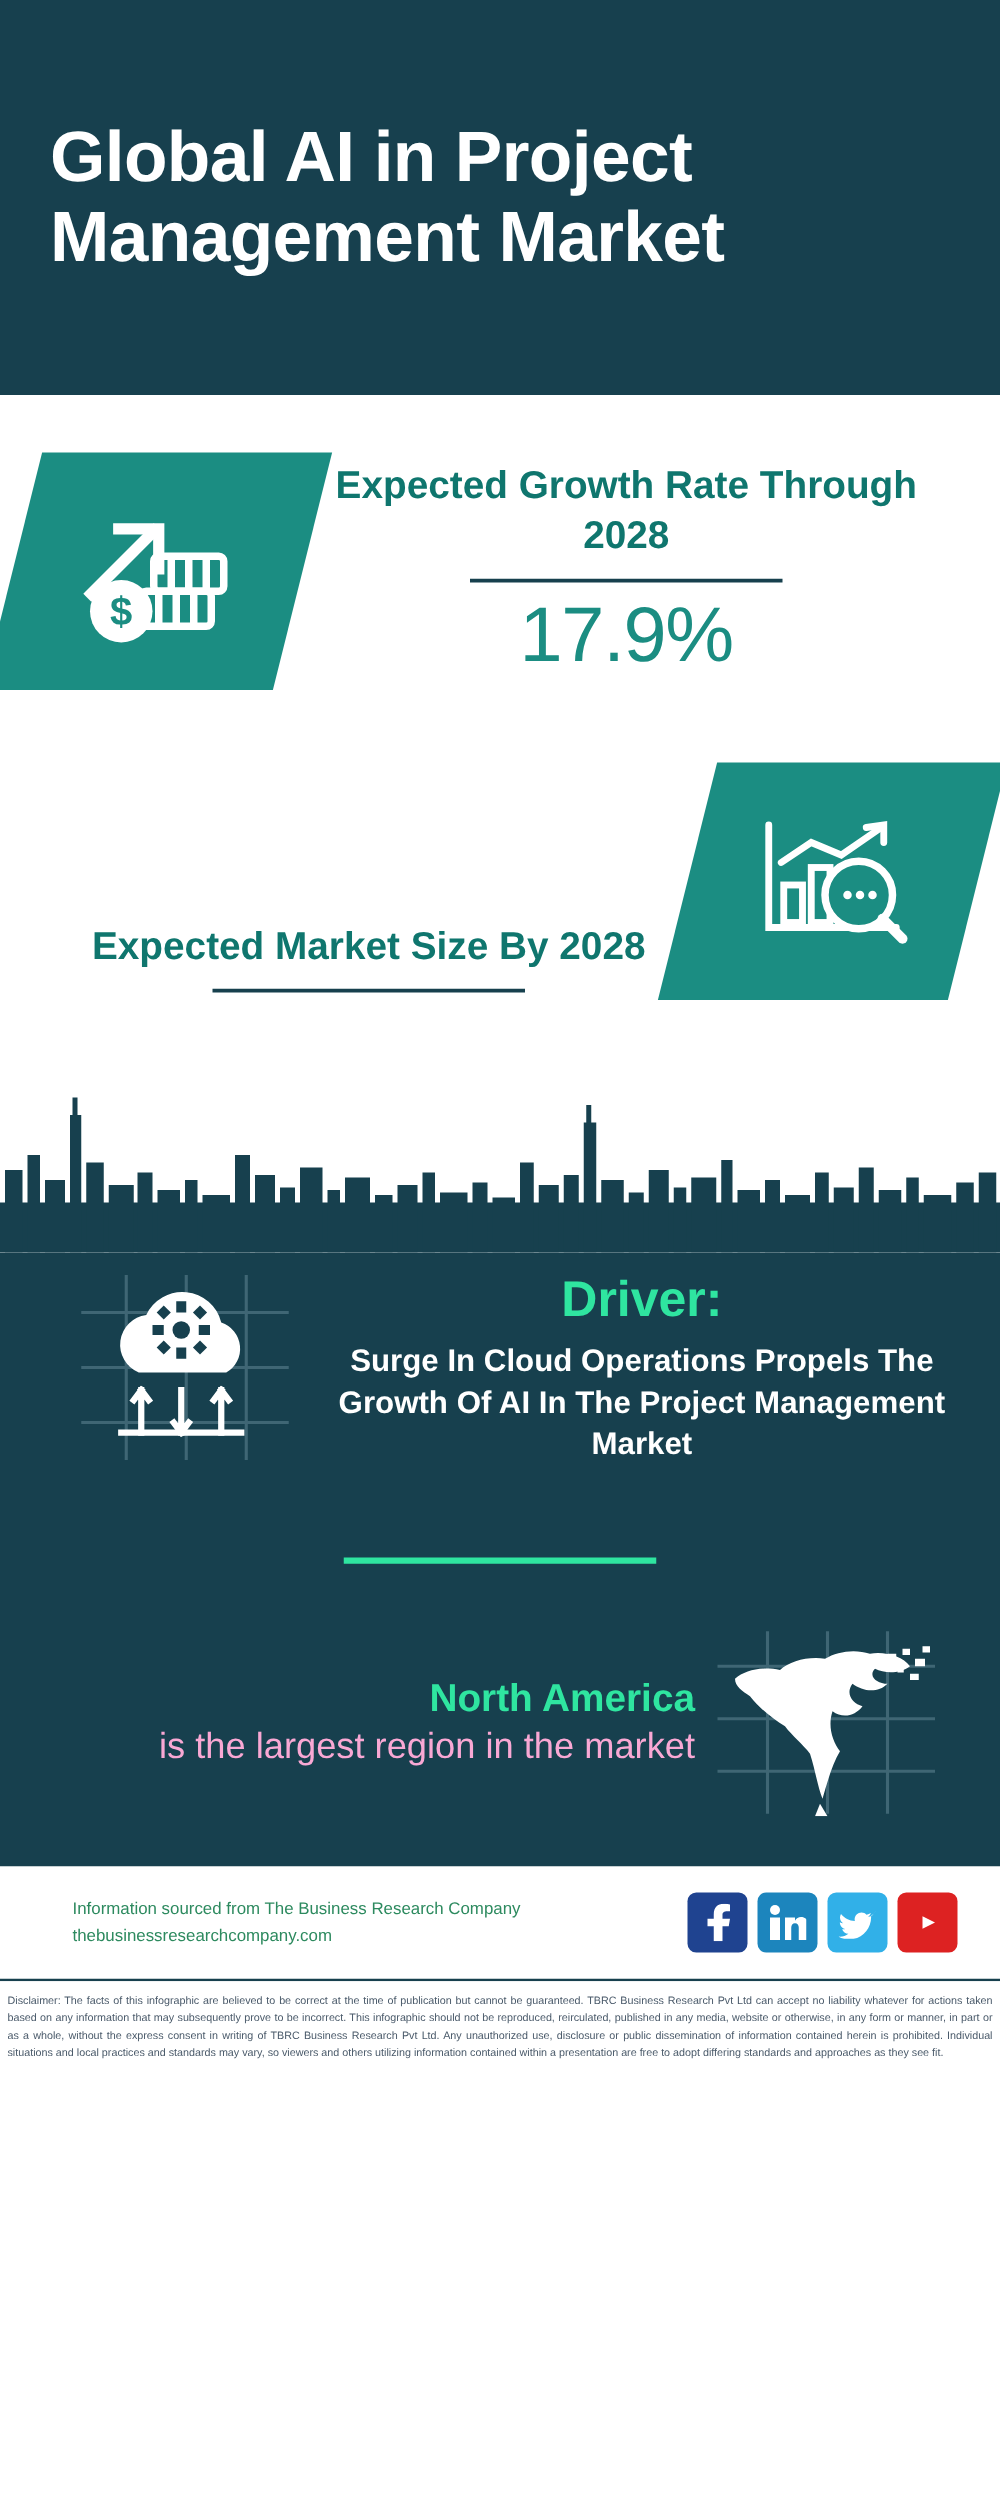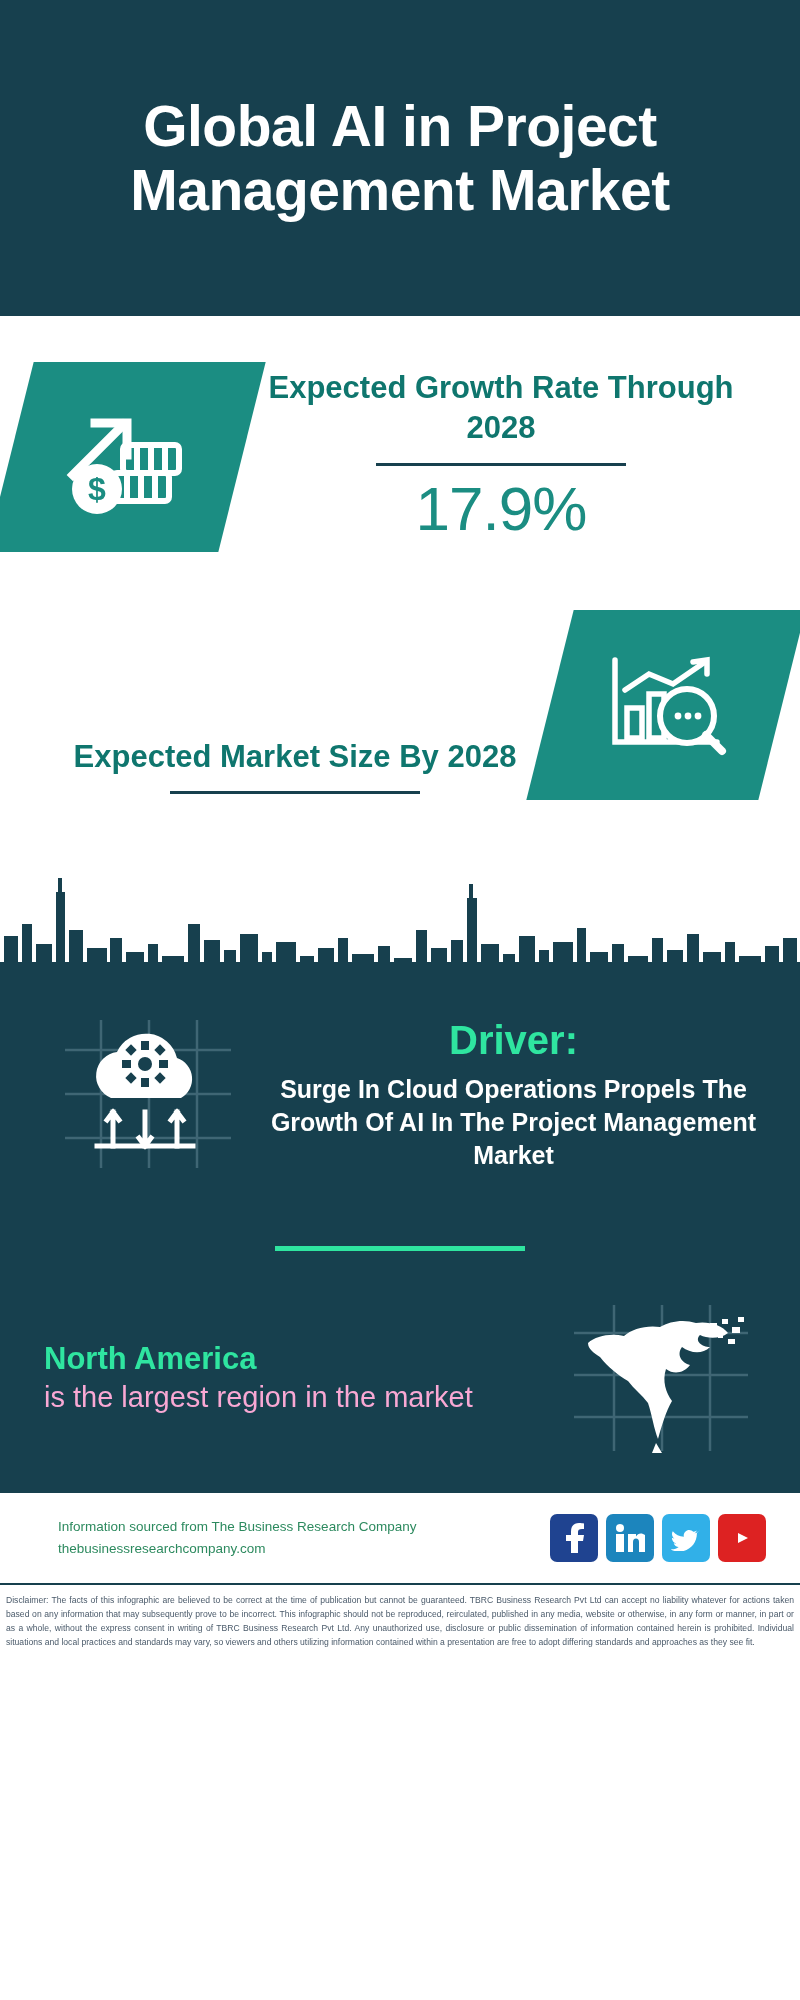--- a/index.html
+++ b/index.html
@@ -17,21 +17,20 @@
     background:#17404e;
     height:316px;
     display:flex; align-items:center; justify-content:center;
     padding:0 40px;
   }
   .header h1 {
     color:#ffffff;
     font-size:57px;
     font-weight:bold;
     line-height:1.13;
-    text-align:center;
     letter-spacing:-0.5px;
   }
 
   
   .white-zone { background:#ffffff; position:relative; }
 
   .stat-row { display:flex; align-items:center; }
   .stat-row.rtl { flex-direction:row-reverse;align-items:flex-end; }
 
   .para-icon {
@@ -93,21 +92,21 @@
     line-height:1.33;
   }
 
   .mint-divider {
     width:250px; height:5px;
     background:#2fe5a0;
     margin:72px auto 0;
   }
 
   .region-row { display:flex; align-items:center; padding:52px 34px 0 44px; }
-  .region-text { flex:1 1 auto; text-align:left; }
+  .region-text { flex:1 1 auto; text-align:right; }
   .region-name {
     color:#2fe5a0;
     font-size:31px;
     font-weight:bold;
     line-height:1.25;
   }
   .region-sub {
     color:#f9a8d4;
     font-size:29px;
     font-weight:normal;

